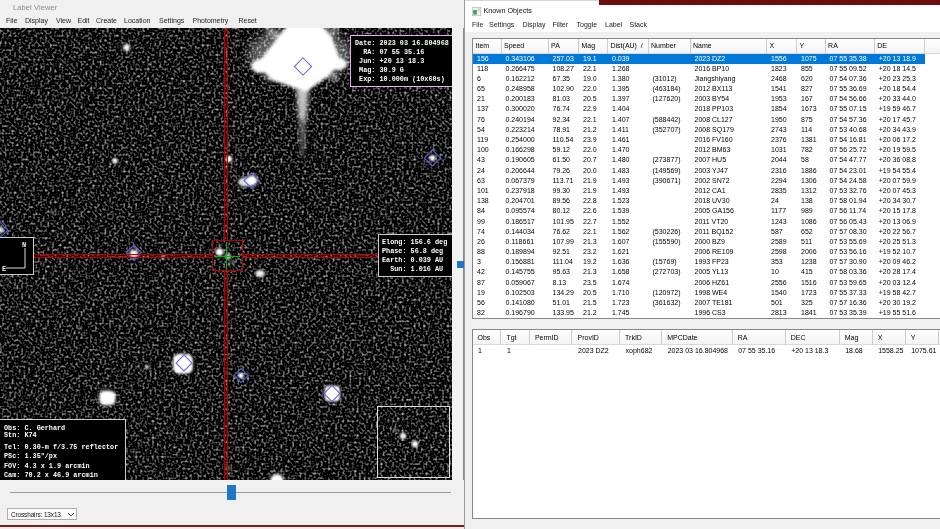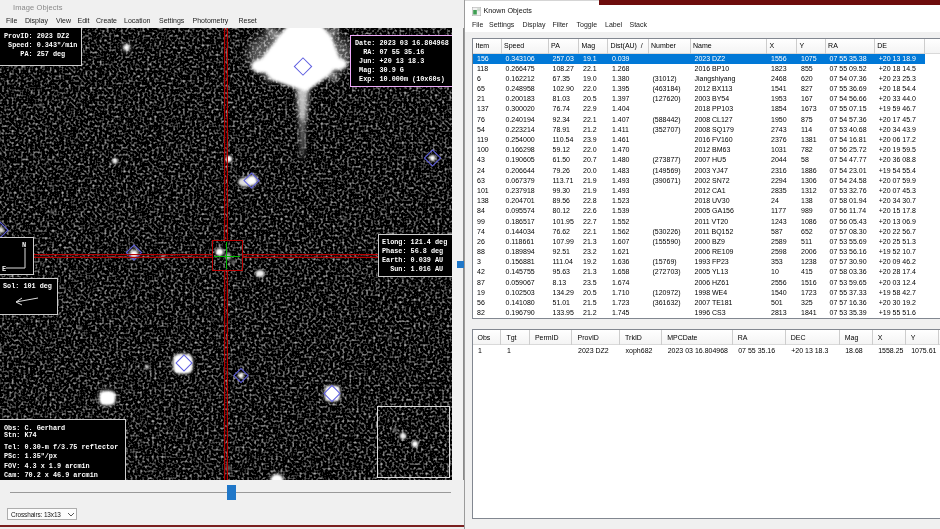--- a/index.html
+++ b/index.html
@@ -5,21 +5,21 @@
 html,body{margin:0;padding:0;}
 body{width:940px;height:529px;position:relative;overflow:hidden;background:#f0f0f0;font-family:"Liberation Sans",sans-serif;}
 .abs{position:absolute;}
 .mono{font-family:"Liberation Mono",monospace;}
 .ovl{position:absolute;background:#000;color:#fff;font-family:"Liberation Mono",monospace;font-weight:bold;font-size:6.8px;line-height:8.9px;white-space:pre;}
 </style>
 </head>
 <body>
 
 <div class="abs" style="left:0;top:0;width:464px;height:529px;background:#f0f0f0;">
-  <div class="abs" style="left:13px;top:3px;font-size:7.5px;color:#8a8a8a;letter-spacing:0.1px;">Image Objects</div>
+  <div class="abs" style="left:13px;top:3px;font-size:7.5px;color:#8a8a8a;letter-spacing:0.1px;">Label Viewer</div>
   <div class="abs" style="top:17px;left:0;width:464px;height:11px;font-size:7px;color:#1b1b1b;">
     <span class="abs" style="left:6px;">File</span>
     <span class="abs" style="left:25px;">Display</span>
     <span class="abs" style="left:56px;">View</span>
     <span class="abs" style="left:77.5px;">Edit</span>
     <span class="abs" style="left:96px;">Create</span>
     <span class="abs" style="left:124px;">Location</span>
     <span class="abs" style="left:159px;">Settings</span>
     <span class="abs" style="left:192.5px;">Photometry</span>
     <span class="abs" style="left:238.5px;">Reset</span>
@@ -145,53 +145,42 @@
     <div class="abs" style="left:0;top:228.7px;width:212px;height:1px;background:#b80000;"></div>
     <div class="abs" style="left:0;top:227.1px;width:212px;height:1.6px;background:rgba(200,30,30,0.18);"></div>
     <div class="abs" style="left:243px;top:226px;width:209px;height:1px;background:#b80000;"></div>
     <div class="abs" style="left:243px;top:228.7px;width:209px;height:1px;background:#b80000;"></div>
     <div class="abs" style="left:243px;top:227.1px;width:209px;height:1.6px;background:rgba(200,30,30,0.18);"></div>
 
     <div class="abs" style="left:212px;top:212px;width:31px;height:31px;border:1.1px solid #bb0000;box-sizing:border-box;"></div>
     <div class="abs" style="left:214px;top:227.8px;width:26px;height:1.3px;background:#00bb00;"></div>
     <div class="abs" style="left:225.5px;top:214px;width:1.3px;height:27px;background:#00bb00;"></div>
 
-    <div class="ovl" style="left:0;top:0;width:81px;height:34px;border-right:1px solid #ccc;border-bottom:1px solid #ccc;padding-top:3px;text-align:left;">
-<span class="abs" style="left:4px;top:4px;">ProvID: 2023 DZ2</span>
-<span class="abs" style="left:4px;top:13px;"> Speed: 0.343"/min</span>
-<span class="abs" style="left:4px;top:22px;">    PA: 257 deg</span>
-    </div>
     <div class="ovl" style="left:350px;top:1px;width:101px;height:50px;border:1px solid #f0abfc;margin-top:6px;">
 <span class="abs" style="left:4px;top:3px;">Date: 2023 03 16.804968</span>
 <span class="abs" style="left:4px;top:12px;">  RA: 07 55 35.16</span>
 <span class="abs" style="left:4px;top:21px;"> Jun: +20 13 18.3</span>
 <span class="abs" style="left:4px;top:30px;"> Mag: 30.9 G</span>
 <span class="abs" style="left:4px;top:39px;"> Exp: 10.000m (10x60s)</span>
     </div>
     <div class="ovl" style="left:378px;top:206px;width:73px;height:41px;border:1px solid #ccc;">
-<span class="abs" style="left:3px;top:3px;">Elong: 121.4 deg</span>
+<span class="abs" style="left:3px;top:3px;">Elong: 156.6 deg</span>
 <span class="abs" style="left:3px;top:12px;">Phase: 56.8 deg</span>
 <span class="abs" style="left:3px;top:21px;">Earth: 0.039 AU</span>
 <span class="abs" style="left:3px;top:30px;">  Sun: 1.016 AU</span>
     </div>
 
     <div class="ovl" style="left:0;top:209px;width:33px;height:36px;border:1px solid #ccc;border-left:none;">
       <svg width="33" height="36" style="position:absolute;left:0;top:0;">
         <path d="M25 10 L25 30 L6 30" stroke="#ddd" stroke-width="1" fill="none"></path>
         <text x="22" y="9" fill="#eee" font-size="7px" font-family="Liberation Mono">N</text>
         <text x="2" y="33" fill="#eee" font-size="7px" font-family="Liberation Mono">E</text>
       </svg>
     </div>
 
-    <div class="ovl" style="left:0;top:250px;width:57px;height:35px;border:1px solid #ccc;border-left:none;">
-<span class="abs" style="left:3px;top:3px;">Sol: 101 deg</span>
-      <svg width="57" height="35" style="position:absolute;left:0;top:0;">
-        <path d="M38 19 L16 23 M16 23 L22 19 M16 23 L22 26" stroke="#ddd" stroke-width="1" fill="none"></path>
-      </svg>
-    </div>
 
     <div class="ovl" style="left:0;top:391px;width:125px;height:61px;border:1px solid #ccc;border-left:none;">
 <span class="abs" style="left:4px;top:4px;">Obs: C. Gerhard</span>
 <span class="abs" style="left:4px;top:11px;">Stn: K74</span>
 <span class="abs" style="left:4px;top:22.8px;">Tel: 0.30-m f/3.75 reflector</span>
 <span class="abs" style="left:4px;top:32.2px;">PSc: 1.35"/px</span>
 <span class="abs" style="left:4px;top:41.6px;">FOV: 4.3 x 1.9 arcmin</span>
 <span class="abs" style="left:4px;top:51px;">Cam: 70.2 x 46.9 arcmin</span>
     </div>
 

